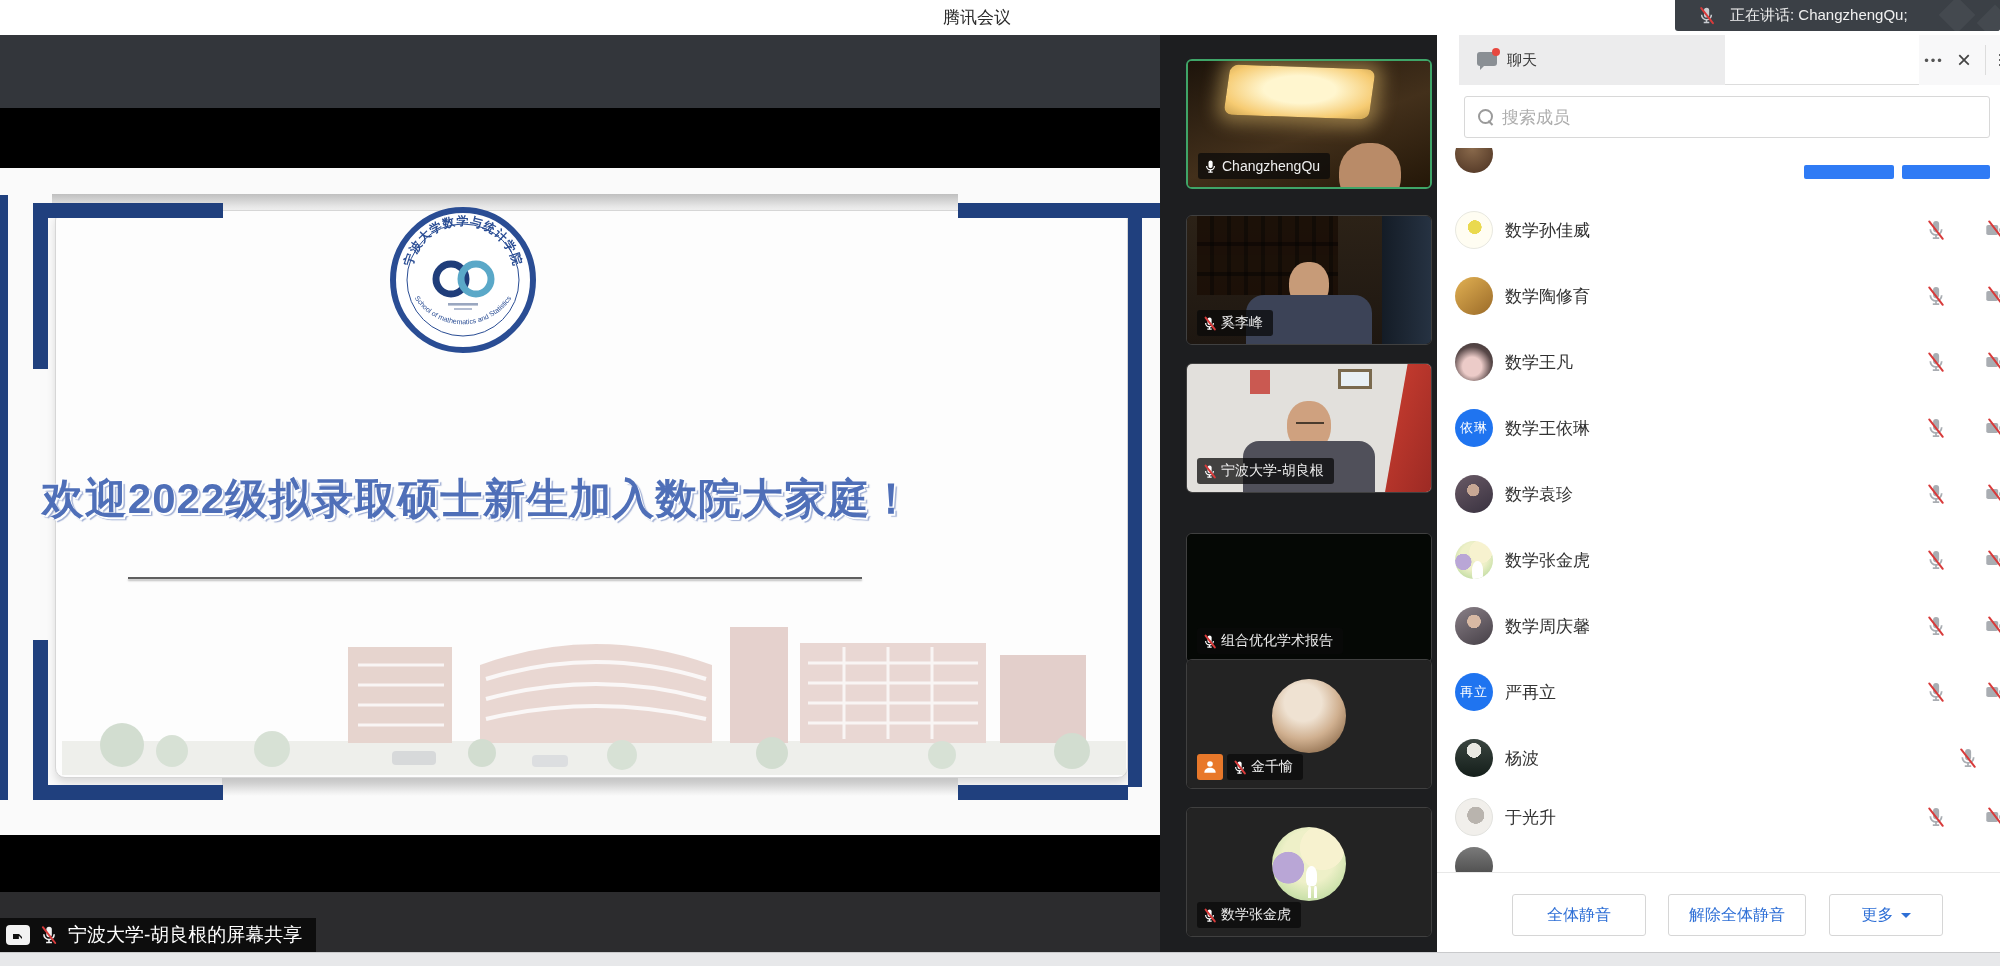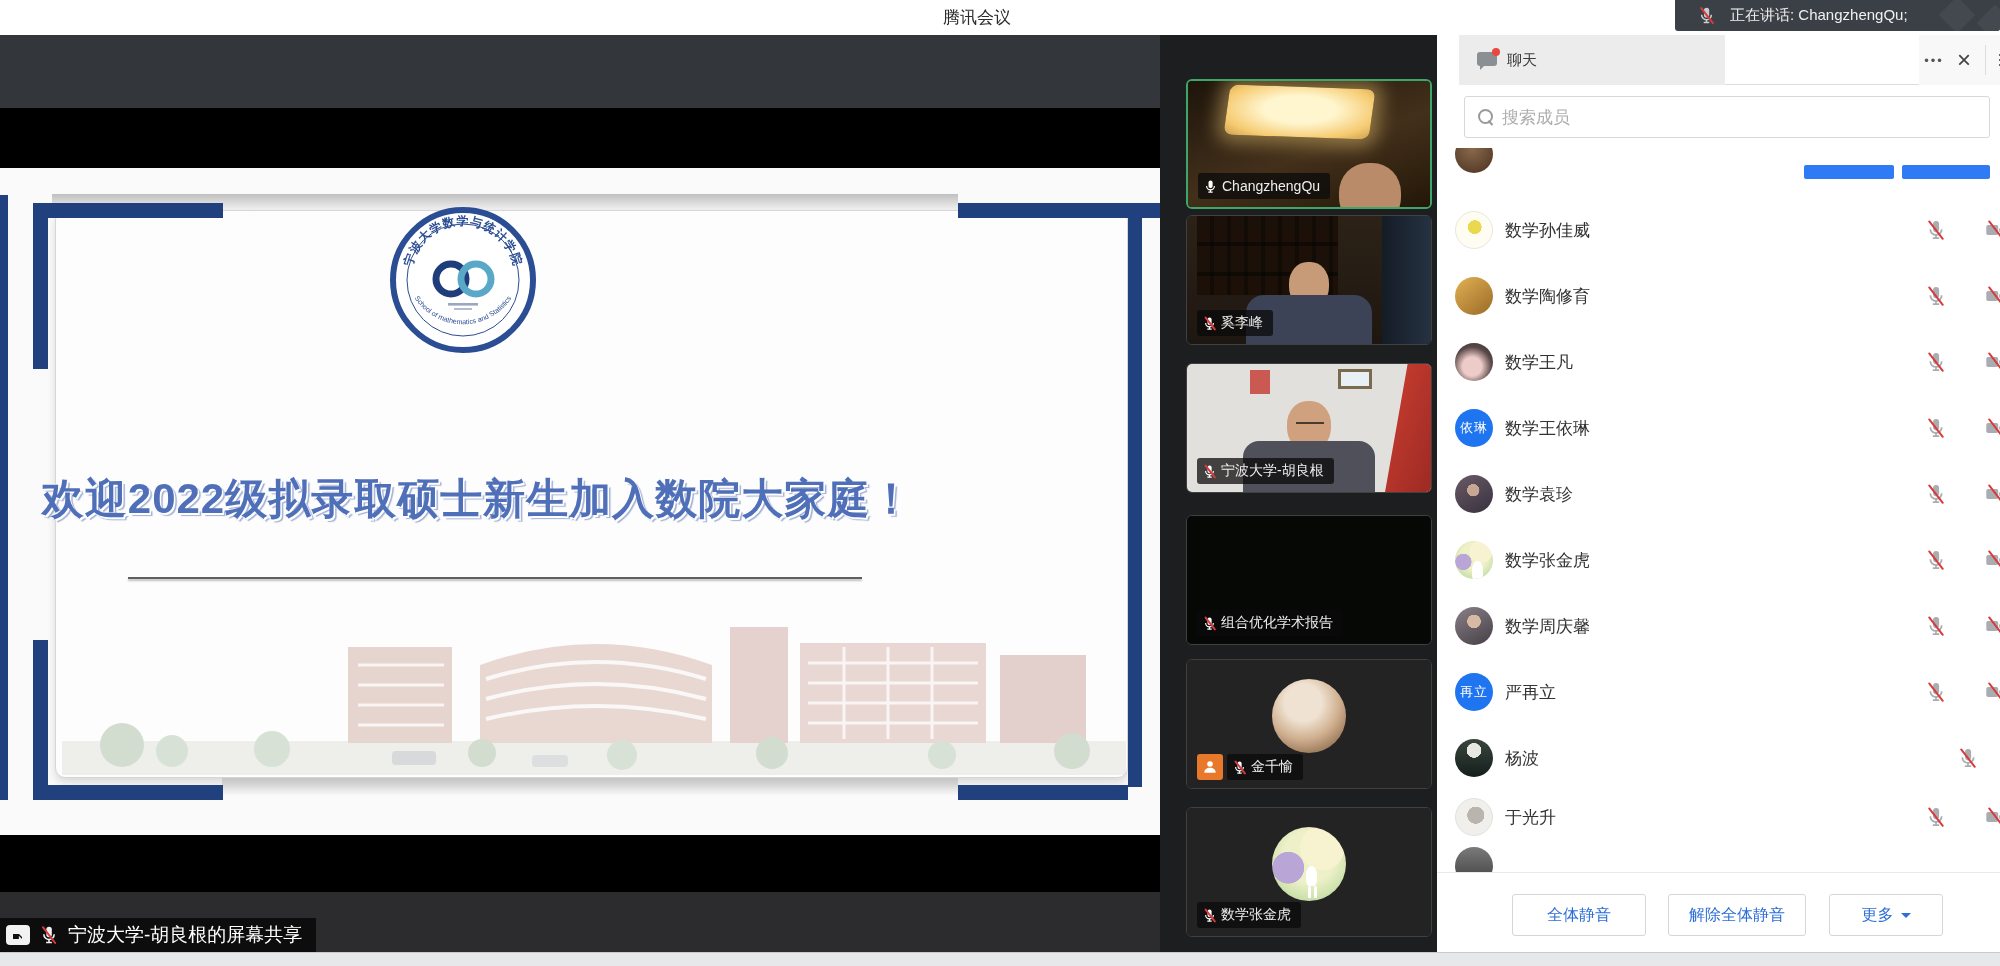--- a/index.html
+++ b/index.html
@@ -262,21 +262,21 @@
     <span class="ic slash" style="width:20px;height:20px;color:#f2f2f2;">
       <svg width="20" height="20">
           <use href="#icon-mic"></use>
         </svg>
     </span>
     <span>宁波大学-胡良根的屏幕共享</span>
   </div>
 
   <div class="abs" id="videocol">
 
-    <div class="thumb speaking" style="top:44px;">
+    <div class="thumb speaking" style="top:24px;">
       <div class="scene sc-room">
         <div class="light"></div>
           <div class="head"></div>
       </div>
       <div class="vlabel">
         <span class="ic" style="width:15px;height:15px;color:#fff;">
           <svg width="15" height="15">
               <use href="#icon-mic"></use>
             </svg>
           </span>
@@ -313,21 +313,21 @@
       <div class="vlabel">
         <span class="ic slash" style="width:15px;height:15px;color:#fff;">
           <svg width="15" height="15">
               <use href="#icon-mic"></use>
             </svg>
           </span>
         <span>宁波大学-胡良根</span>
       </div>
     </div>
 
-    <div class="thumb" style="top:480px;">
+    <div class="thumb" style="top:498px;">
       <div class="scene sc-black"></div>
       <div class="vlabel">
         <span class="ic slash" style="width:15px;height:15px;color:#fff;">
           <svg width="15" height="15">
               <use href="#icon-mic"></use>
             </svg>
           </span>
         <span>组合优化学术报告</span>
       </div>
     </div>

